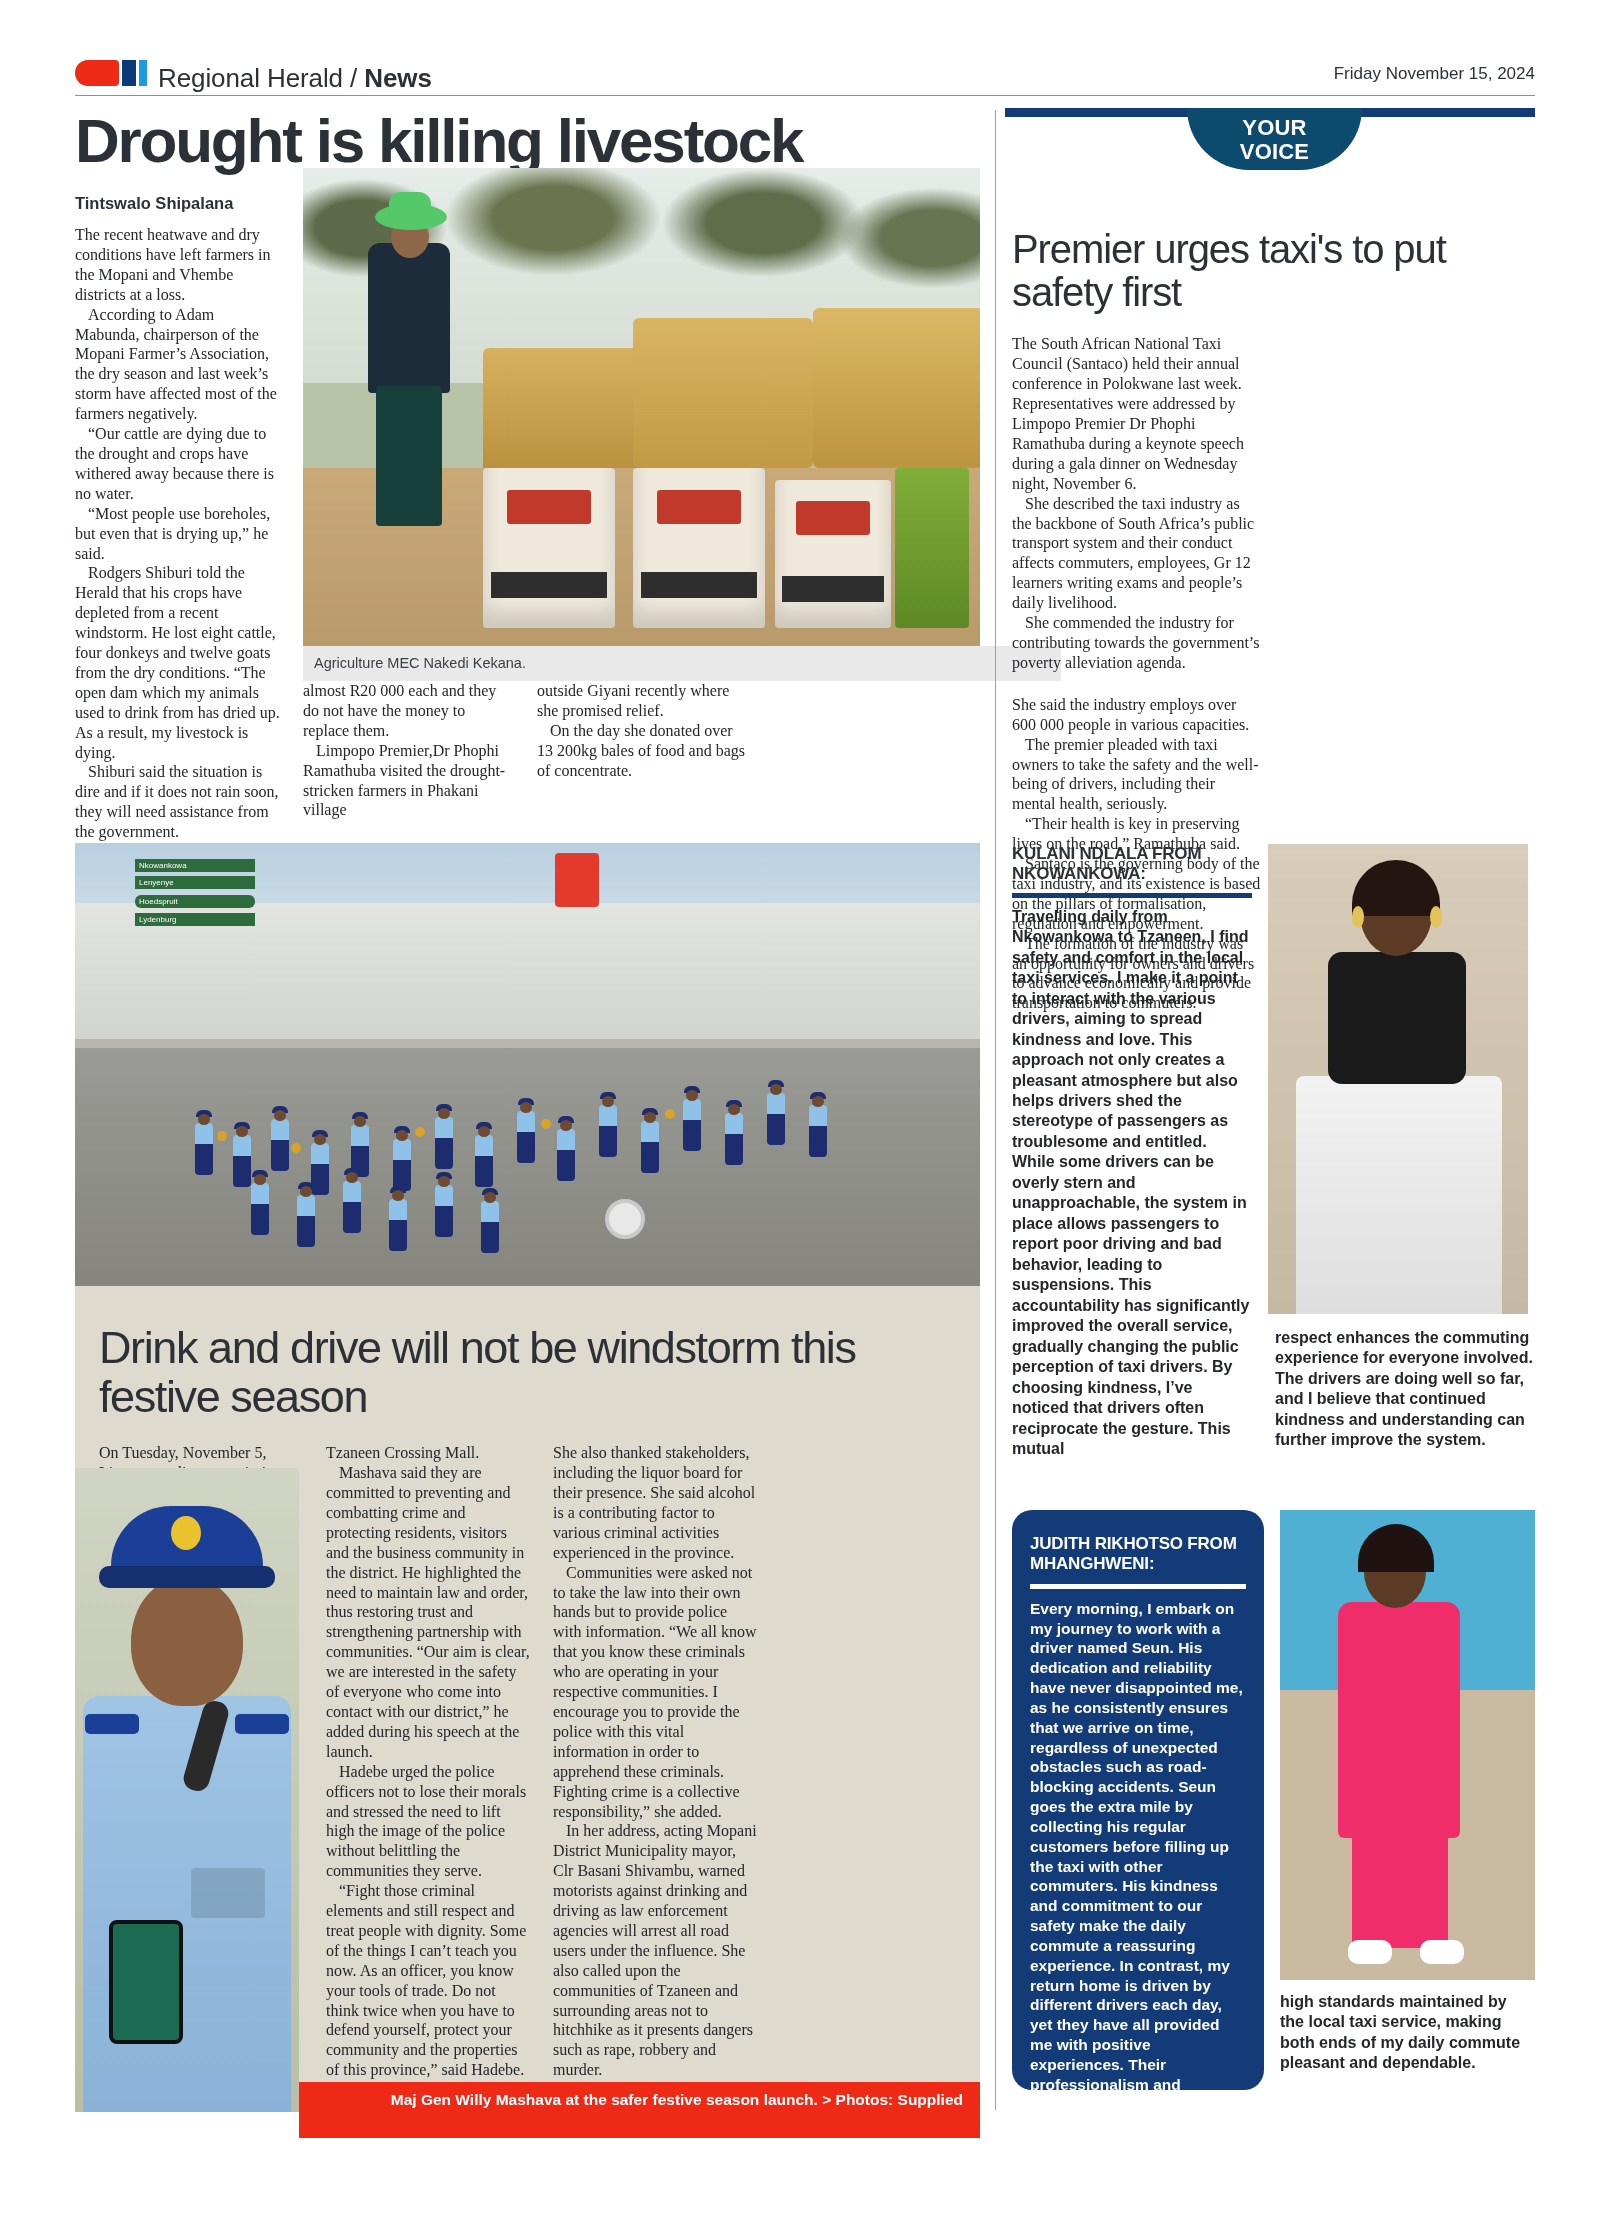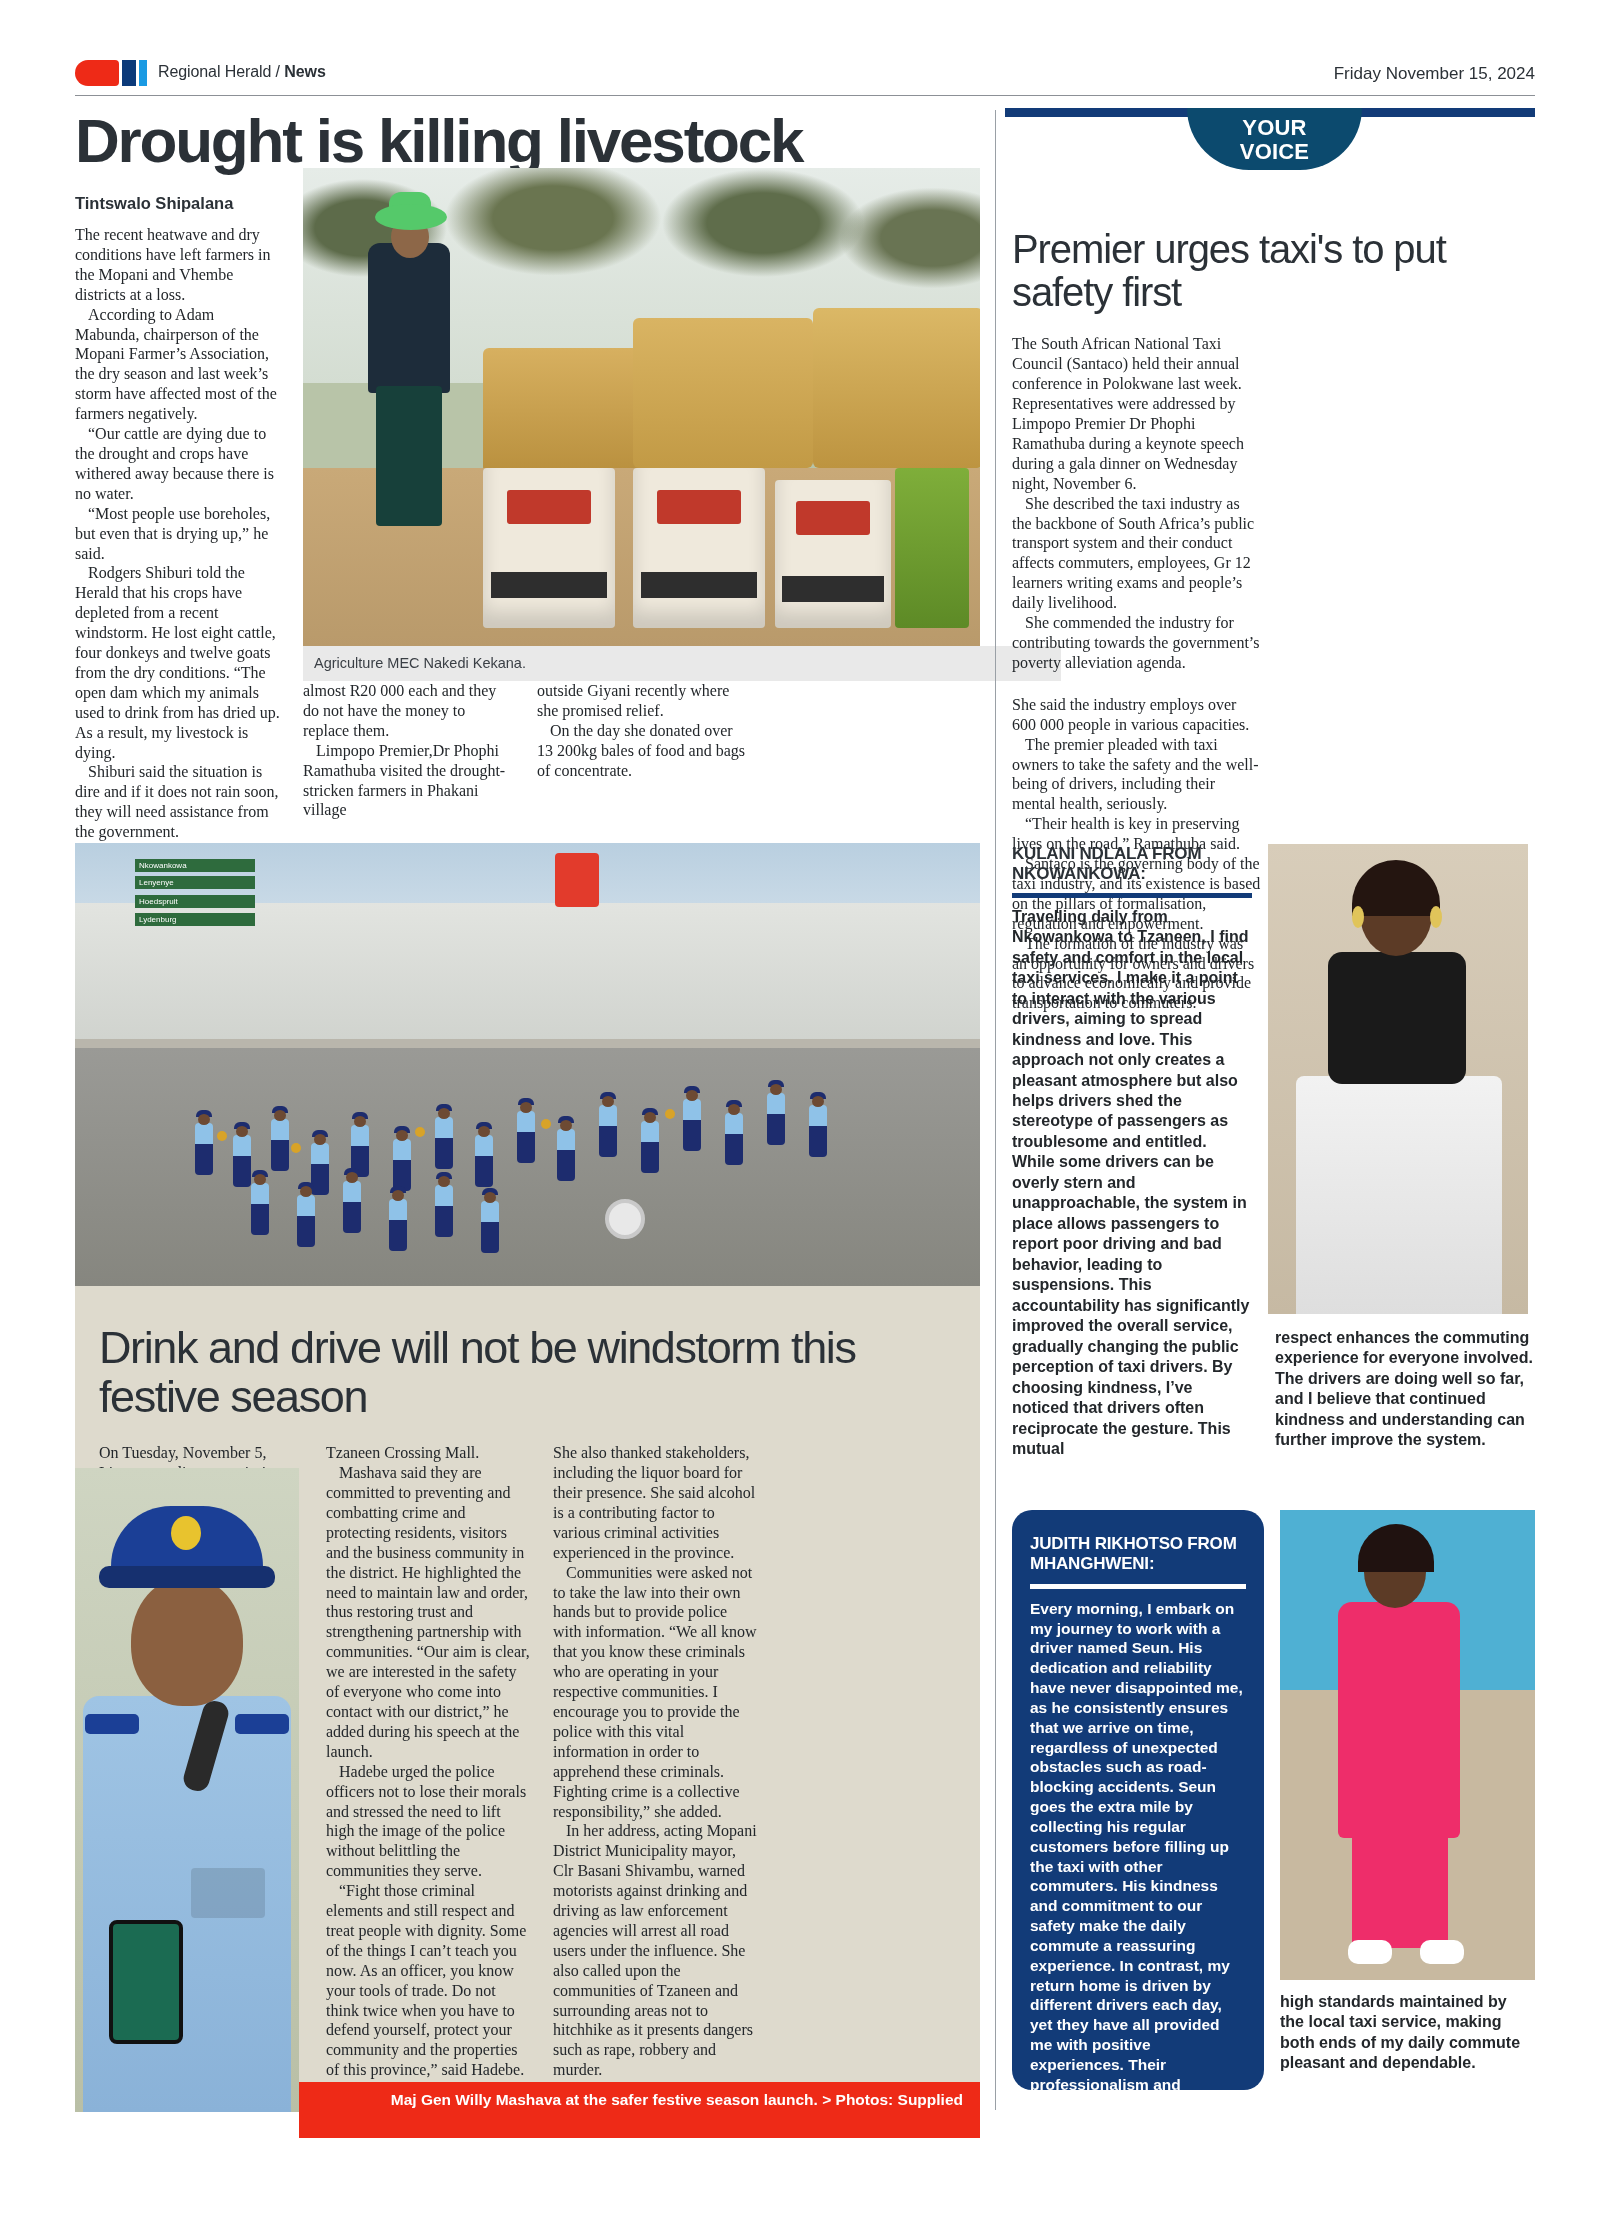--- a/index.html
+++ b/index.html
@@ -29,21 +29,21 @@
   }
   .logo-marks { display: flex; align-items: center; gap: 3px; margin-top: 2px; }
   .mark-red {
     width: 44px; height: 26px;
     background: #ee2a17;
     border-radius: 13px 4px 4px 13px;
   }
   .mark-navy { width: 14px; height: 26px; background: #0b3a7a; }
   .mark-blue { width: 8px; height: 26px; background: #1a9ae3; }
   .masthead-title {
-    font-size: 16px;
+    font-size: 26px;
     color: #2b3137;
     margin-left: 11px;
     margin-top: 5px;
     letter-spacing: -0.1px;
     white-space: nowrap;
   }
   .masthead-title b { font-weight: 700; }
   .masthead-date {
     margin-left: auto;
     font-size: 17px;
@@ -469,21 +469,21 @@
   </div>
 
   <div class="band-block">
     <div class="band-photo">
       <div class="ph band-sky"></div>
       <div class="ph band-shops"></div>
       <div class="ph band-sidewalk"></div>
       <div class="ph band-road"></div>
       <div class="band-sign" style="left:60px; top:16px; width:120px;">Nkowankowa</div>
       <div class="band-sign" style="left:60px; top:33px; width:120px;">Lenyenye</div>
-      <div class="band-sign" style="left:60px; top:52px; width:120px;">Hoedspruit</div>
+      <div class="band-sign" style="left:60px; top:52px; width:120px;border-radius:6px;">Hoedspruit</div>
       <div class="band-sign" style="left:60px; top:70px; width:120px;">Lydenburg</div>
       <div class="ph" style="left:480px; top:10px; width:44px; height:54px; background:#e23b2c; border-radius:4px;"></div>
       <div class="cop" style="left:120px; top:280px;"></div>
       <div class="cop" style="left:158px; top:292px;"></div>
       <div class="cop" style="left:196px; top:276px;"></div>
       <div class="cop" style="left:236px; top:300px;"></div>
       <div class="cop" style="left:276px; top:282px;"></div>
       <div class="cop" style="left:318px; top:296px;"></div>
       <div class="cop" style="left:360px; top:274px;"></div>
       <div class="cop" style="left:400px; top:292px;"></div>

